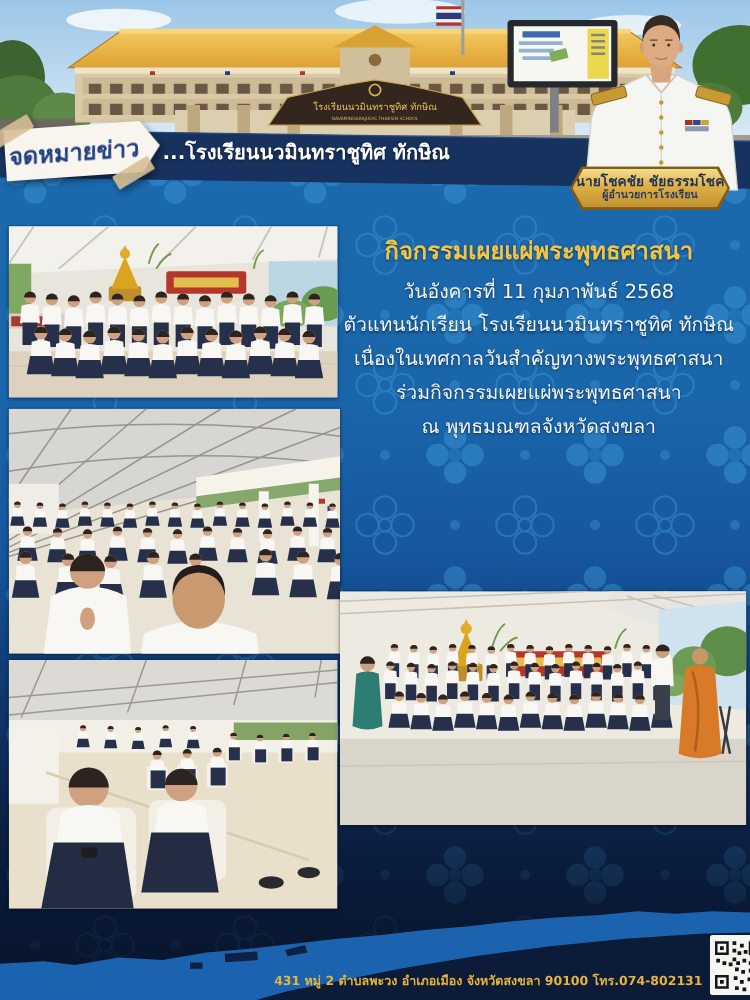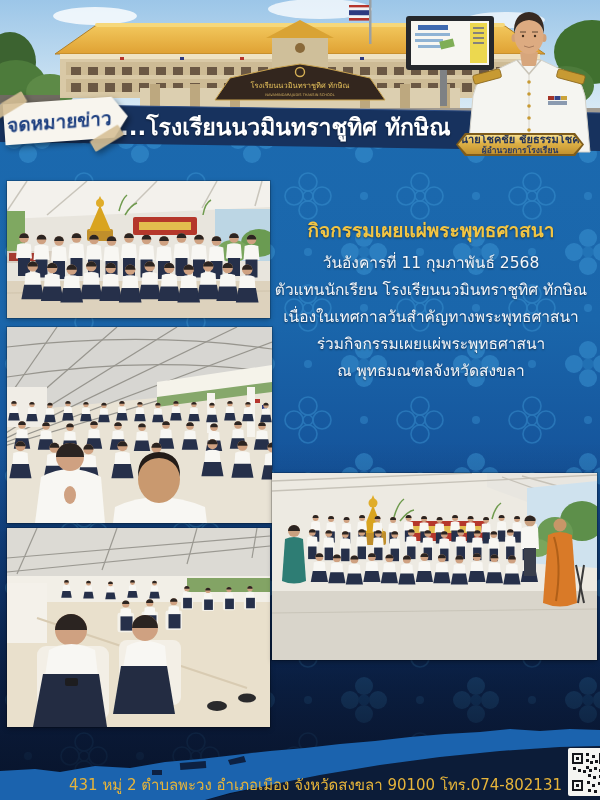--- a/index.html
+++ b/index.html
@@ -18,43 +18,43 @@
   .label-wrap{left:4px;top:100px;width:124px;height:41px;transform:rotate(-4deg);
               filter:drop-shadow(2px 3px 3px rgba(0,0,0,.45));z-index:6;}
   .label-body{position:absolute;inset:0;background:#f8f5ee;
               clip-path:polygon(0 0,88% 0,100% 50%,88% 100%,0 100%);
               display:flex;align-items:center;justify-content:center;padding-right:13px;box-sizing:border-box;}
   .label-body span{font-size:19px;font-weight:bold;color:#1d3f80;transform:skewX(-4deg);white-space:nowrap;}
   .tape{position:absolute;background:#d6c096;opacity:.9;border-radius:1px;}
   .tape1{left:-9px;top:-5px;width:33px;height:12px;transform:rotate(-27deg);}
   .tape2{right:6px;bottom:-6px;width:33px;height:12px;transform:rotate(-27deg);}
   
-  .ribbon-text{left:120px;top:109px;color:#ffffff;font-weight:bold;font-size:23px;
+  .ribbon-text{left:130px;top:109px;color:#ffffff;font-weight:bold;font-size:16px;
                text-shadow:0 1px 2px rgba(0,0,0,.5);z-index:5;white-space:nowrap;}
   
-  .badge{left:456px;top:133px;width:128px;height:23px;z-index:7;
+  .badge{left:456px;top:133px;width:128px;height:35px;z-index:7;
          clip-path:polygon(0% 50%,7% 0%,93% 0%,100% 50%,93% 100%,7% 100%);
          background:#7e5c1c;}
   .badge-in{position:absolute;inset:2px;
             clip-path:polygon(0% 50%,7% 0%,93% 0%,100% 50%,93% 100%,7% 100%);
             background:linear-gradient(180deg,#f5dd8d 0%,#ddb045 45%,#c29230 100%);
             display:flex;flex-direction:column;align-items:center;justify-content:center;line-height:1.1;}
   .badge-name{font-size:11px;font-weight:bold;color:#233257;}
   .badge-title{font-size:8.5px;font-weight:bold;color:#2c3a60;}
   
-  .article{left:268px;top:215px;width:326px;text-align:center;z-index:4;}
+  .article{left:268px;top:185px;width:326px;text-align:center;z-index:4;}
   .article-title{font-size:19px;font-weight:bold;color:#f2c544;text-shadow:0 1px 2px rgba(0,0,0,.55);margin-bottom:5px;}
   .article-line{font-size:15.5px;font-weight:500;color:#f4f6fa;line-height:27px;text-shadow:0 1px 2px rgba(0,0,0,.5);white-space:nowrap;}
   
   .photo{box-shadow:0 0 0 1px rgba(0,0,0,.18),0 2px 5px rgba(0,0,0,.3);z-index:3;}
   
   .wave-svg{left:0;top:722px;width:600px;height:78px;z-index:3;}
   .footer-text{right:66px;bottom:8px;text-align:right;z-index:5;color:#e9b93e;}
   .footer-line1{font-size:12.5px;font-weight:bold;line-height:17px;white-space:nowrap;}
-  .footer-line2{font-size:15px;font-weight:normal;line-height:13px;white-space:nowrap;color:#e6b43a;}
+  .footer-line2{font-size:10px;font-weight:bold;line-height:13px;white-space:nowrap;color:#e6b43a;}
   .qr{right:14px;bottom:4px;z-index:5;}
 </style>
 </head>
 <body>
 
 <div class="page">
 
   <svg width="0" height="0" style="position:absolute">
     <defs>
       <g id="g-stand">

